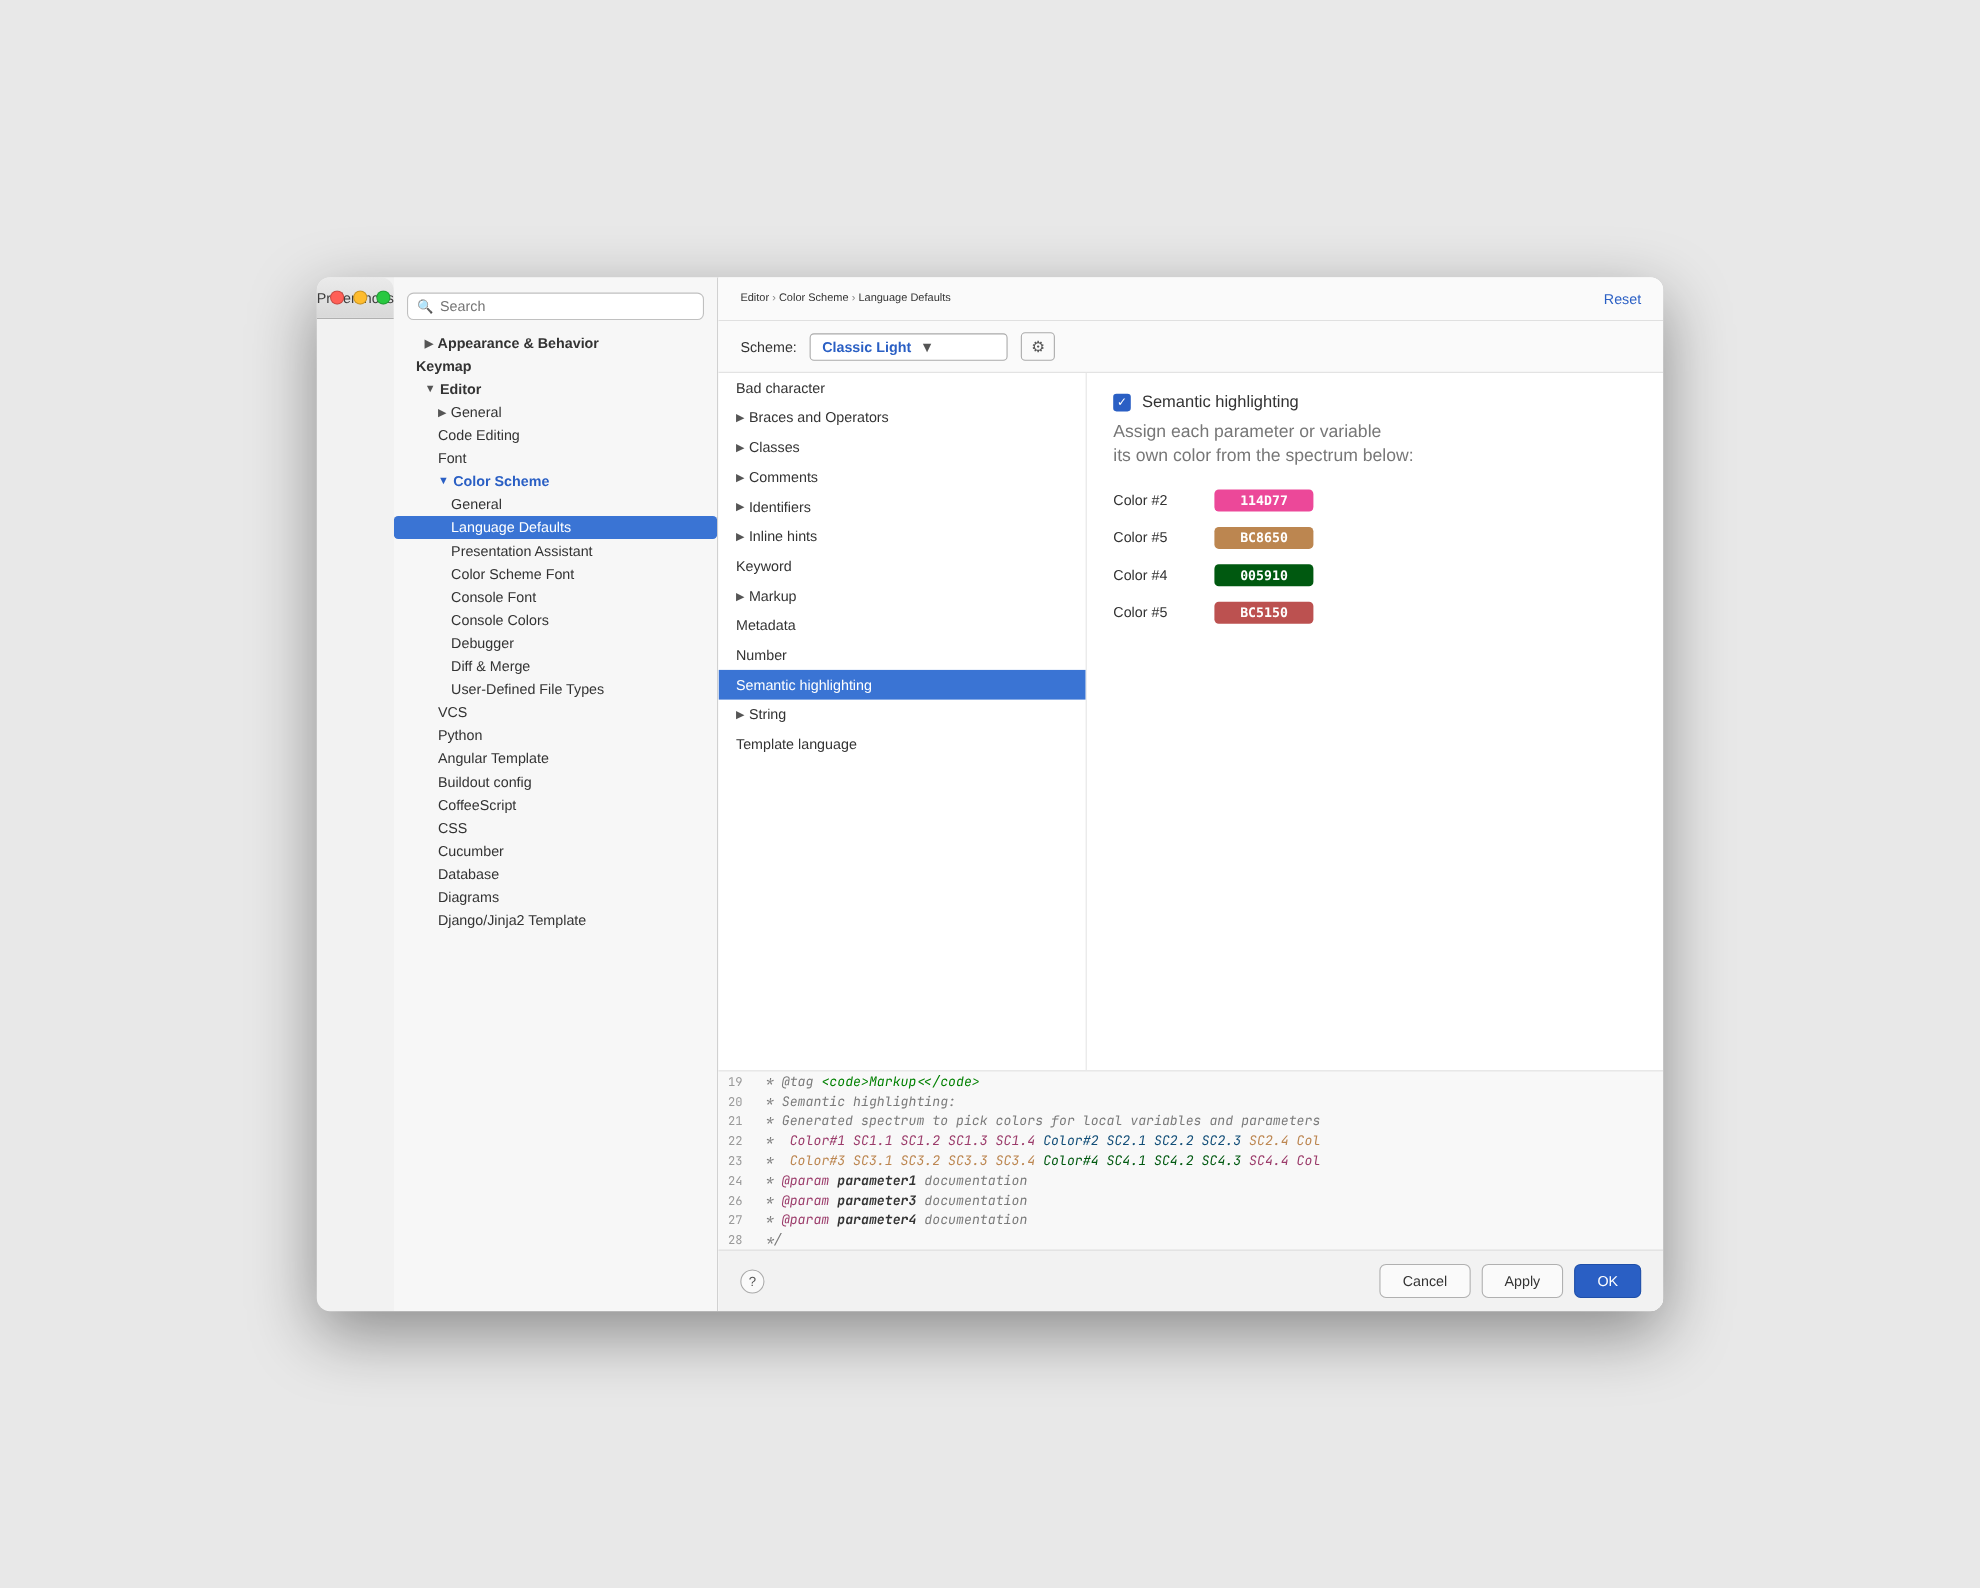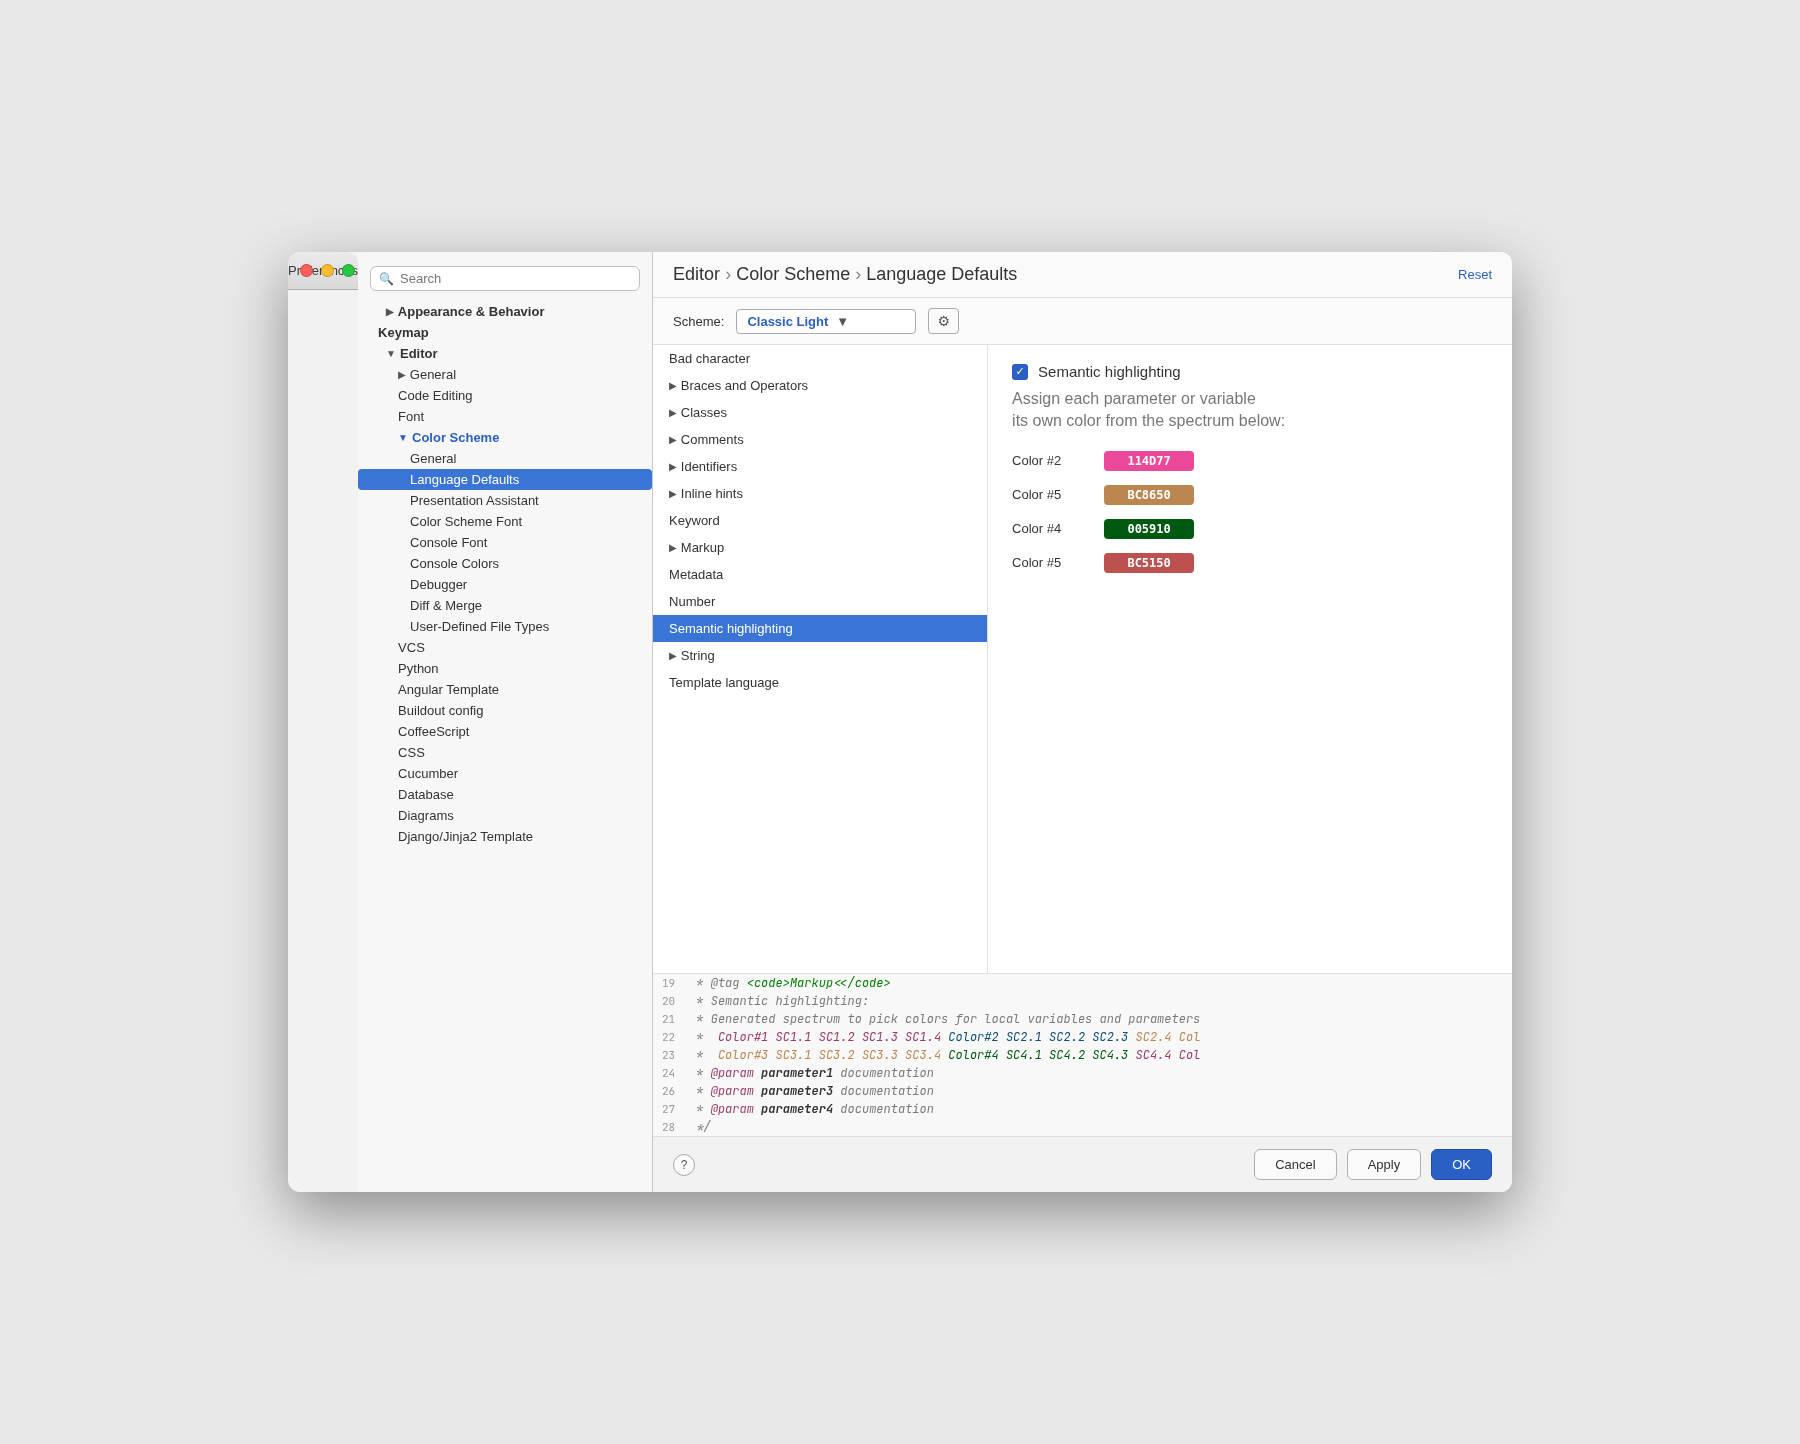--- a/index.html
+++ b/index.html
@@ -121,21 +121,21 @@
     }
     .main-header {
       padding: 12px 20px;
       border-bottom: 1px solid #ddd;
       display: flex;
       align-items: center;
       justify-content: space-between;
       background: #fafafa;
     }
     .breadcrumb {
-      font-size: 18px;
+      font-size: 10px;
       color: #333;
       font-weight: 500;
     }
     .breadcrumb span { color: #555; }
     .reset-btn {
       color: #2a5fc4;
       font-size: 13px;
       cursor: pointer;
       background: none;
       border: none;

